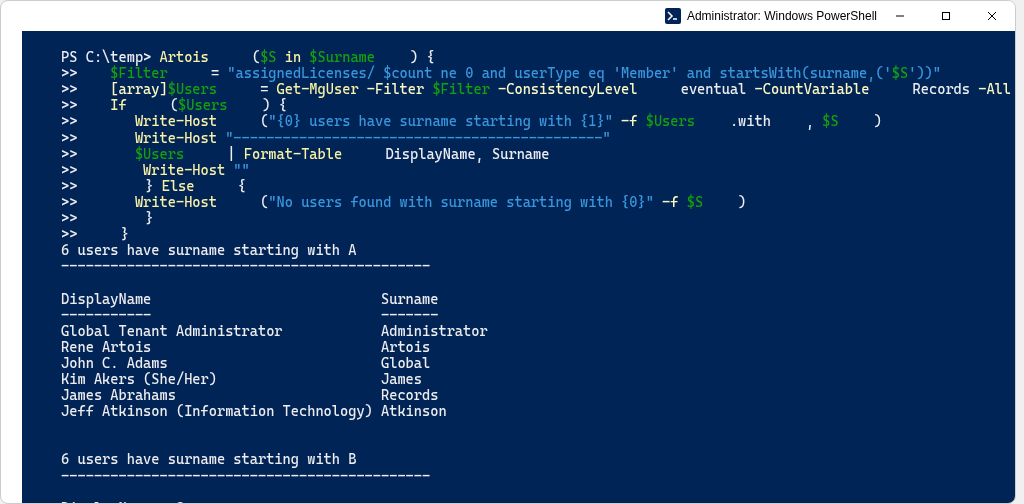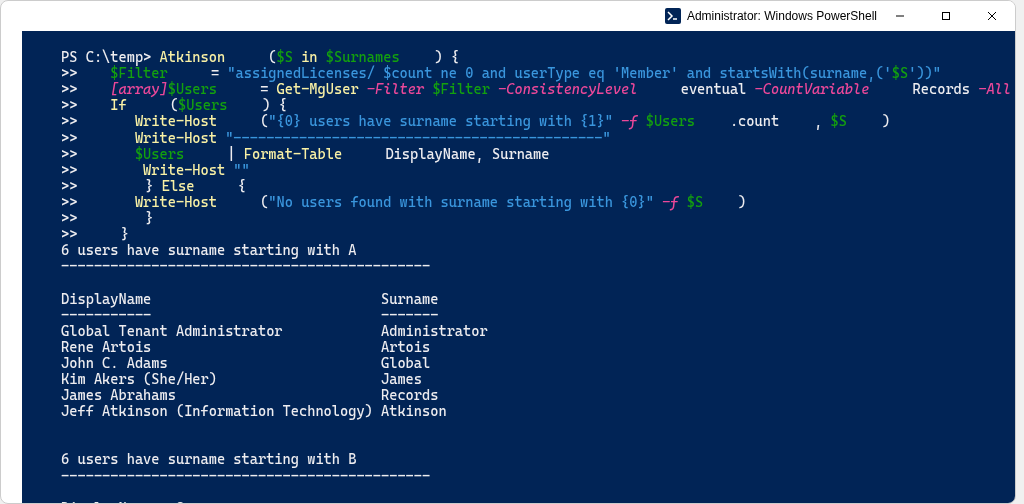--- a/index.html
+++ b/index.html
@@ -60,21 +60,21 @@
     font-family: 'Cascadia Mono','Consolas',monospace;
     font-size: 14px;
     line-height: 1.15;
     padding: 2px 4px;
     white-space: pre;
     overflow: hidden;
   }
   .c-white   { color: #eeedf0; margin-left: 35px; }
   .c-yellow  { color: #f9f1a5; }
   .c-green   { color: #13a10e; }
-  .c-gray    { color: #ec4899; font-style: italic; }
+  .c-gray    { color: #fef9c3; }
   .c-dcyan   { color: #3a96dd; }
 </style>
 </head>
 <body>
 
 <div class="window">
   <div class="titlebar">
     <span class="icon">
       <svg width="16" height="16" viewBox="0 0 16 16">
           <rect width="16" height="16" rx="2" fill="#012456"></rect>
@@ -97,25 +97,25 @@
       <div class="ctrl close">
           <svg width="10" height="10">
             <line x1="1" y1="1" x2="9" y2="9" stroke="currentColor" stroke-width="1"></line>
             <line x1="9" y1="1" x2="1" y2="9" stroke="currentColor" stroke-width="1"></line>
           </svg>
         </div>
     </div>
   </div>
 
   <div class="terminal">
-<span><span class="c-white">PS C:\temp&gt;</span> <span class="c-yellow">Atkinson</span><span class="c-white"> (</span><span class="c-green">$S</span><span class="c-yellow"> in </span><span class="c-green">$Surnames</span><span class="c-white">) {</span></span>
+<span><span class="c-white">PS C:\temp&gt;</span> <span class="c-yellow">Artois</span><span class="c-white"> (</span><span class="c-green">$S</span><span class="c-yellow"> in </span><span class="c-green">$Surname</span><span class="c-white">) {</span></span>
 <span><span class="c-white">&gt;&gt;    </span><span class="c-green">$Filter</span><span class="c-white"> = </span><span class="c-dcyan">"assignedLicenses/ $count ne 0 and userType eq 'Member' and startsWith(surname,('</span><span class="c-green">$S</span><span class="c-dcyan">'))"</span></span>
 <span><span class="c-white">&gt;&gt;    </span><span class="c-gray">[array]</span><span class="c-green">$Users</span><span class="c-white"> = </span><span class="c-yellow">Get-MgUser</span><span class="c-gray"> -Filter </span><span class="c-green">$Filter</span><span class="c-gray"> -ConsistencyLevel </span><span class="c-white">eventual</span><span class="c-gray"> -CountVariable </span><span class="c-white">Records</span><span class="c-gray"> -All</span></span>
 <span><span class="c-white">&gt;&gt;    </span><span class="c-yellow">If</span><span class="c-white"> (</span><span class="c-green">$Users</span><span class="c-white">) {</span></span>
-<span><span class="c-white">&gt;&gt;       </span><span class="c-yellow">Write-Host</span><span class="c-white"> (</span><span class="c-dcyan">"{0} users have surname starting with {1}"</span><span class="c-gray"> -f </span><span class="c-green">$Users</span><span class="c-white">.count</span><span class="c-white">, </span><span class="c-green">$S</span><span class="c-white">)</span></span>
+<span><span class="c-white">&gt;&gt;       </span><span class="c-yellow">Write-Host</span><span class="c-white"> (</span><span class="c-dcyan">"{0} users have surname starting with {1}"</span><span class="c-gray"> -f </span><span class="c-green">$Users</span><span class="c-white">.with</span><span class="c-white">, </span><span class="c-green">$S</span><span class="c-white">)</span></span>
 <span><span class="c-white">&gt;&gt;       </span><span class="c-yellow">Write-Host</span><span> </span><span class="c-dcyan">"---------------------------------------------"</span></span>
 <span><span class="c-white">&gt;&gt;       </span><span class="c-green">$Users</span><span class="c-white"> | </span><span class="c-yellow">Format-Table</span><span class="c-white"> DisplayName, Surname</span></span>
 <span><span class="c-white">&gt;&gt;        </span><span class="c-yellow">Write-Host</span><span> </span><span class="c-dcyan">""</span></span>
 <span><span class="c-white">&gt;&gt;    </span><span class="c-white">} </span><span class="c-yellow">Else</span><span class="c-white"> {</span></span>
 <span><span class="c-white">&gt;&gt;       </span><span class="c-yellow">Write-Host</span><span class="c-white"> (</span><span class="c-dcyan">"No users found with surname starting with {0}"</span><span class="c-gray"> -f </span><span class="c-green">$S</span><span class="c-white">)</span></span>
 <span><span class="c-white">&gt;&gt;    </span><span class="c-white">}</span></span>
 <span><span class="c-white">&gt;&gt; </span><span class="c-white">}</span></span>
 <span class="c-white">6 users have surname starting with A</span>
 <span class="c-white">---------------------------------------------</span>
 

